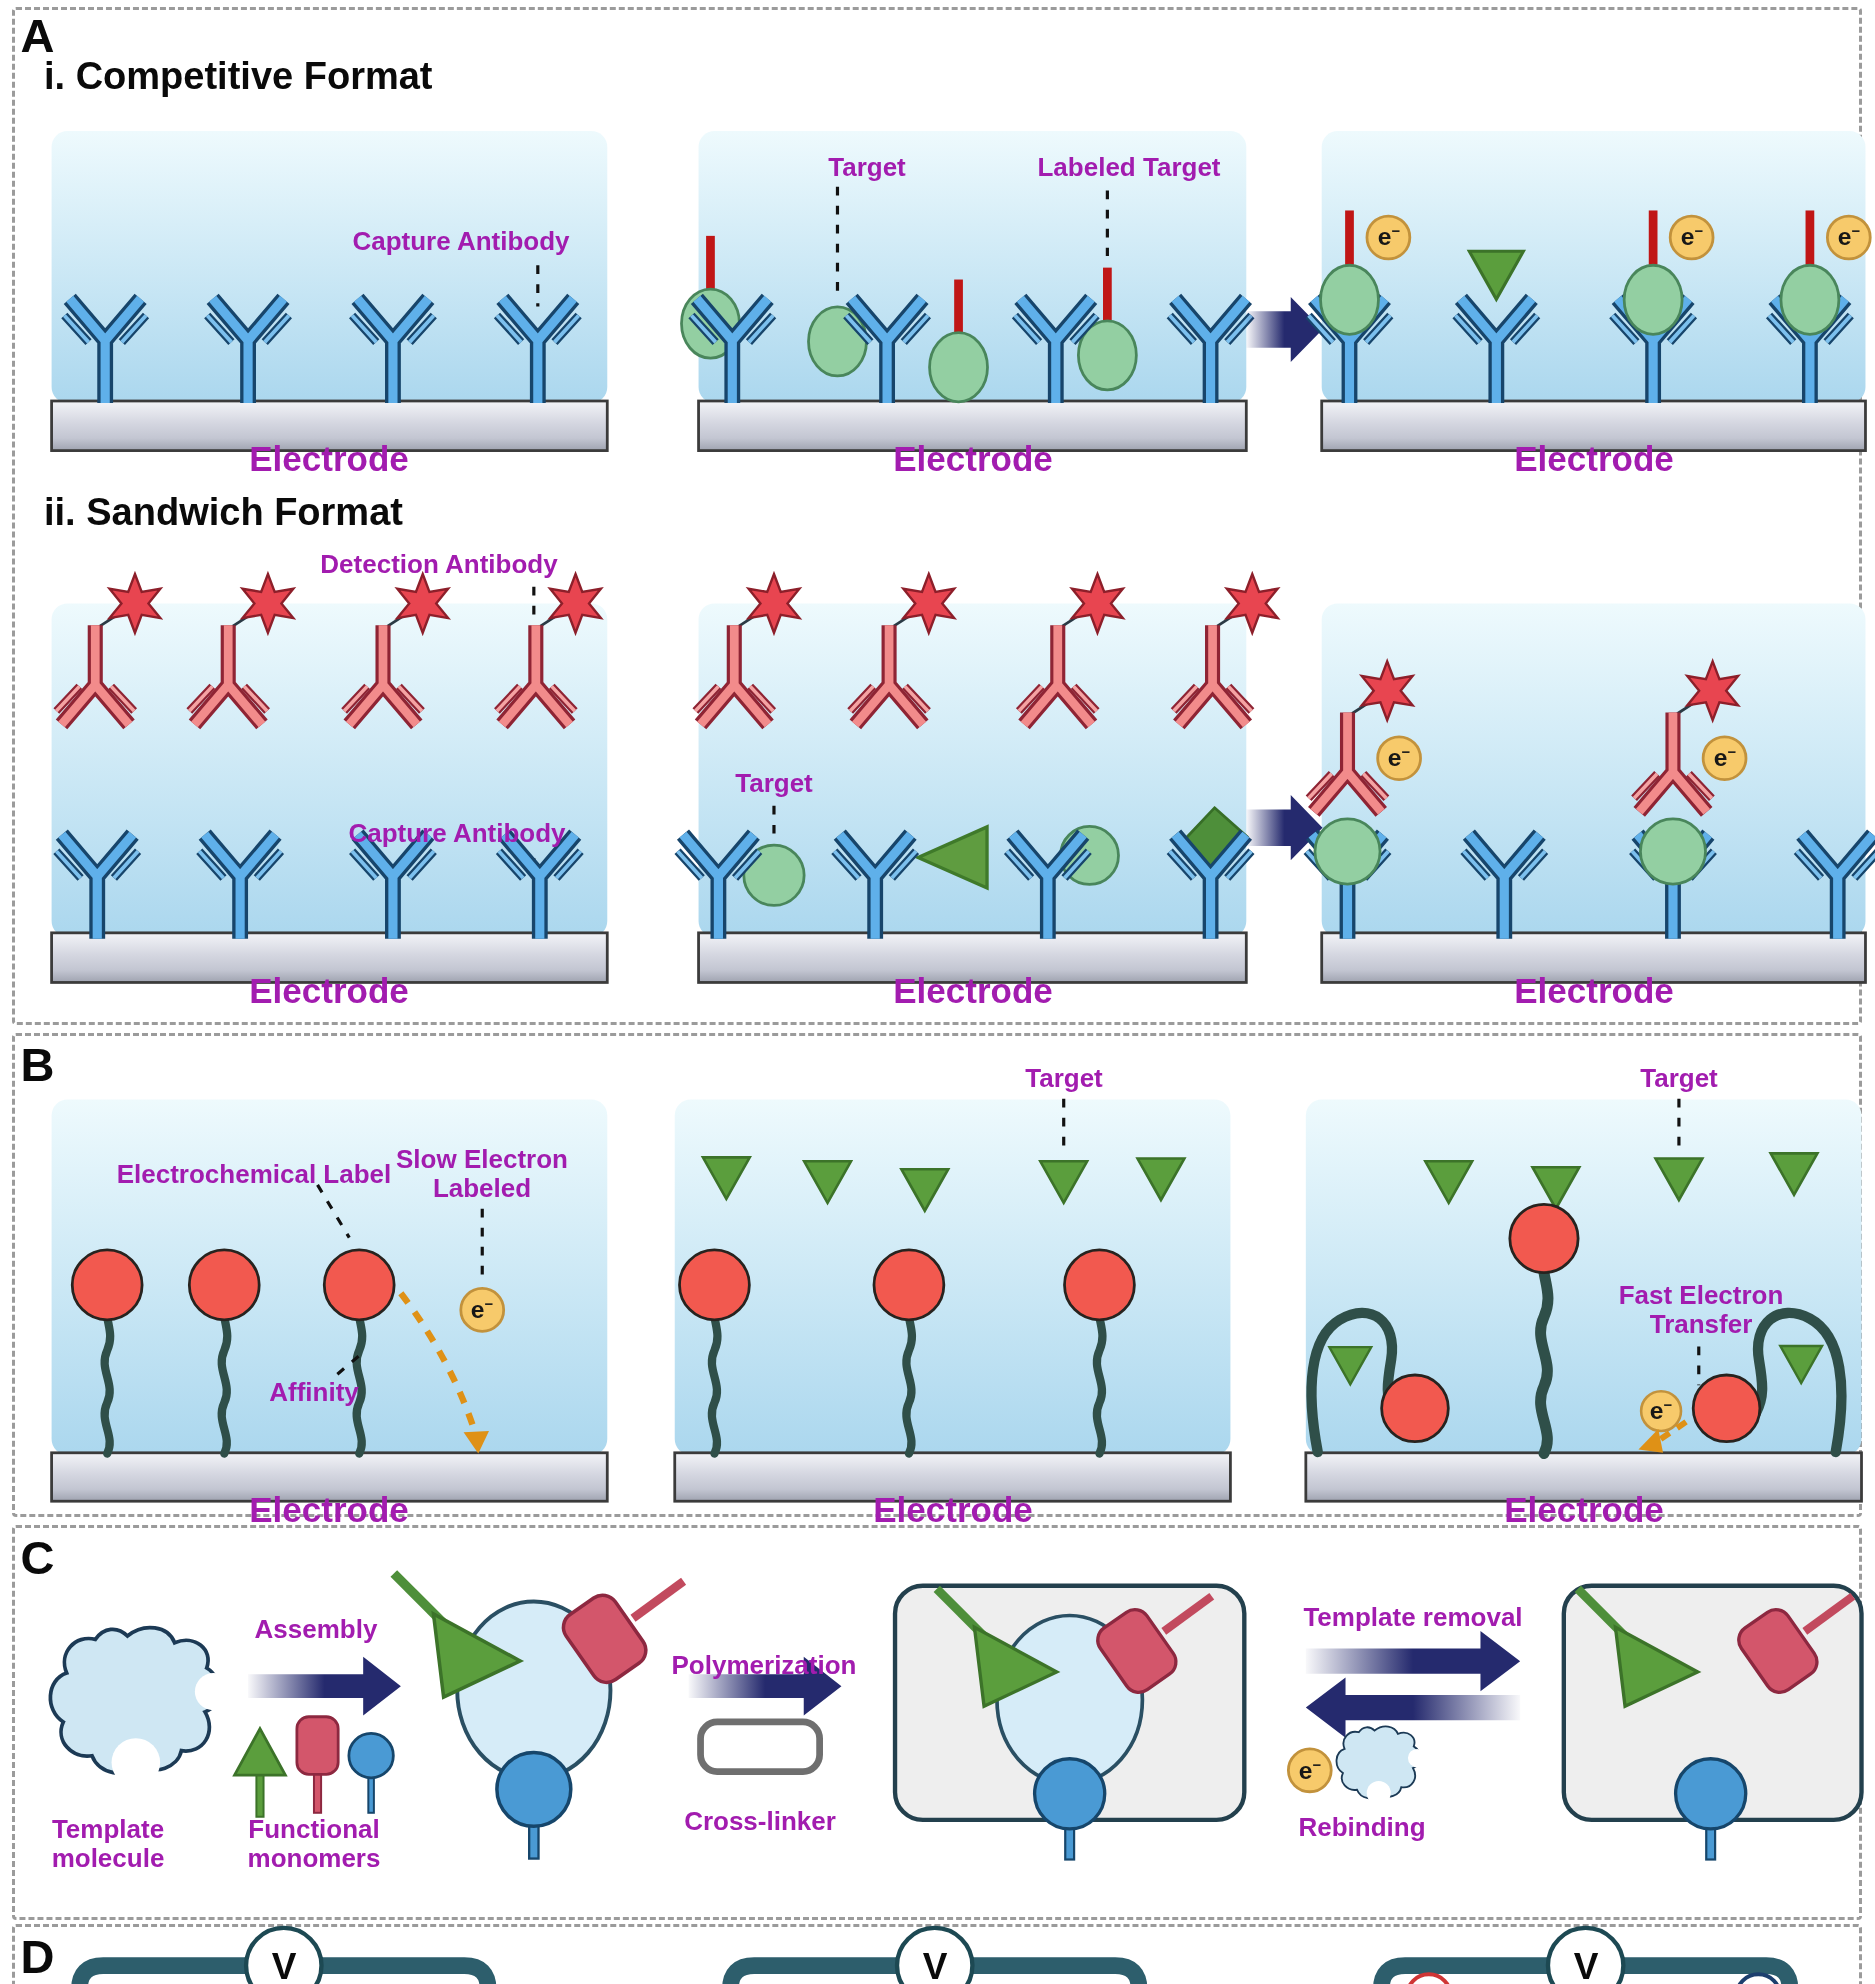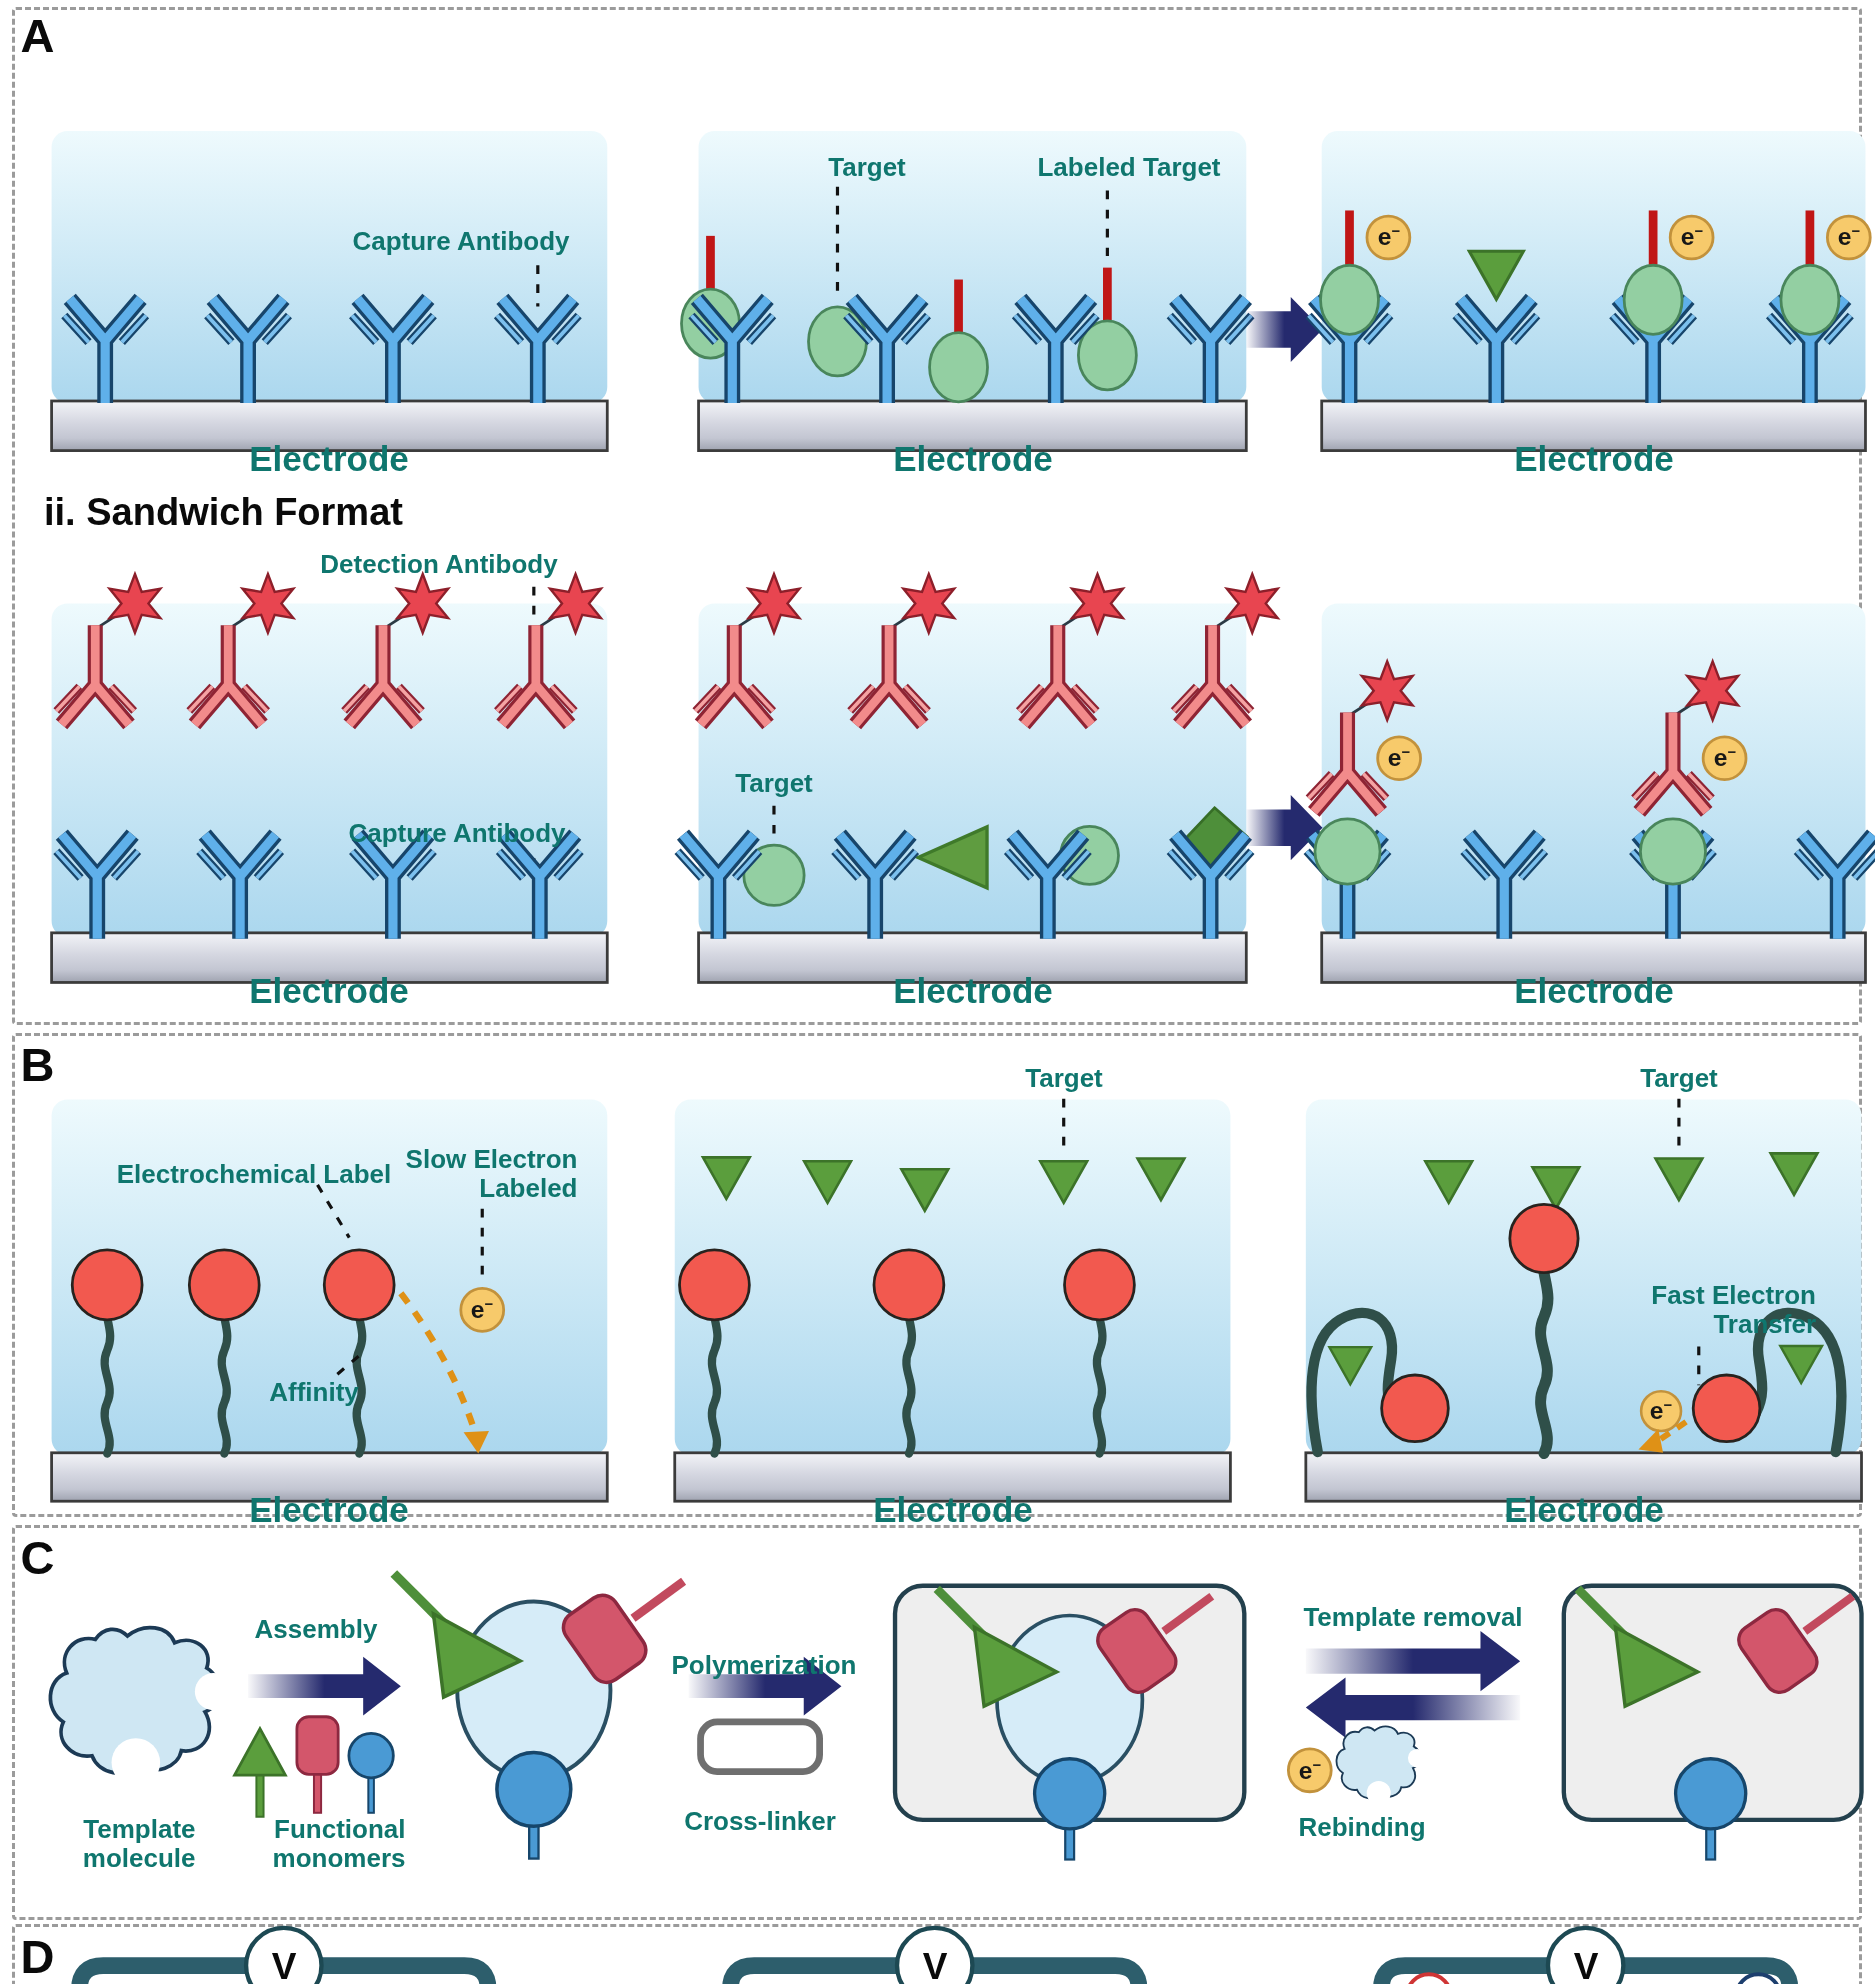--- a/index.html
+++ b/index.html
@@ -1,21 +1,21 @@
 <!DOCTYPE html>
 <html style="font-size:6.4px"><head>
 <meta charset="utf-8">
 <style>
   html,body{margin:0;padding:0;background:#fff;}
   #canvas{position:relative;width:1875px;height:2442px;background:#fff;overflow:hidden;
           font-family:"Liberation Sans","DejaVu Sans",sans-serif;}
   .panel{position:absolute;left:12px;width:1844px;border:3.6px dashed #9b9b9b;border-radius:4px;}
   svg{position:absolute;left:0;top:0;}
   .lbl{position:absolute;transform:translate(-50%,-50%);font-weight:600;font-size:26px;line-height:1.12;
-       color:#0f766e;text-align:right;white-space:nowrap;}
+       color:#a21caf;text-align:center;white-space:nowrap;}
   .wrap{white-space:normal;}
   .title{position:absolute;font-weight:700;font-size:38px;color:#0a0a0a;white-space:nowrap;}
   .plabel{position:absolute;font-weight:700;font-size:47px;color:#0a0a0a;}
   .elec{font-size:35px;font-weight:600;margin-top:33px;}
   .ebadge{position:absolute;transform:translate(-50%,-50%);font-weight:700;font-size:24.6px;color:#171717;}
   .ebadge .sup{font-size:60%;vertical-align:super;line-height:0;}
   .vmeter{position:absolute;transform:translate(-50%,-50%);font-weight:700;font-size:37px;color:#0a0a0a;}
   .sign{position:absolute;transform:translate(-50%,-50%);font-weight:700;font-size:33px;}
 </style>
 </head>
@@ -364,20 +364,21 @@
       <use href="#triLeft" transform="translate(3702,5590)"></use>
       <use href="#triLeft" transform="translate(3702,5755)"></use>
       <use href="#triLeft" transform="translate(3702,5915)"></use>
       <use href="#triLeft" transform="translate(4060,5385)"></use>
       <use href="#triLeft" transform="translate(4055,5690)"></use>
       <use href="#triLeft" transform="translate(4270,5870)"></use>
     </g>
   </svg>
 
   <div class="plabel" style="left:20.6px;top:8px;">A</div>
+  <div class="title" style="left:44px;top:55px;">i. Competitive Format</div>
   <div class="lbl" style="left:461px;top:242px;">Capture Antibody</div>
   <div class="lbl" style="left:867px;top:168px;">Target</div>
   <div class="lbl" style="left:1129px;top:168px;">Labeled Target</div>
   <div class="lbl elec" style="left:329px;top:426px;">Electrode</div>
   <div class="lbl elec" style="left:973px;top:426px;">Electrode</div>
   <div class="lbl elec" style="left:1594px;top:426px;">Electrode</div>
   <div class="title" style="left:44px;top:491px;">ii. Sandwich Format</div>
   <div class="lbl" style="left:439px;top:565px;">Detection Antibody</div>
   <div class="lbl" style="left:774px;top:784px;">Target</div>
   <div class="lbl" style="left:457px;top:834px;">Capture Antibody</div>

